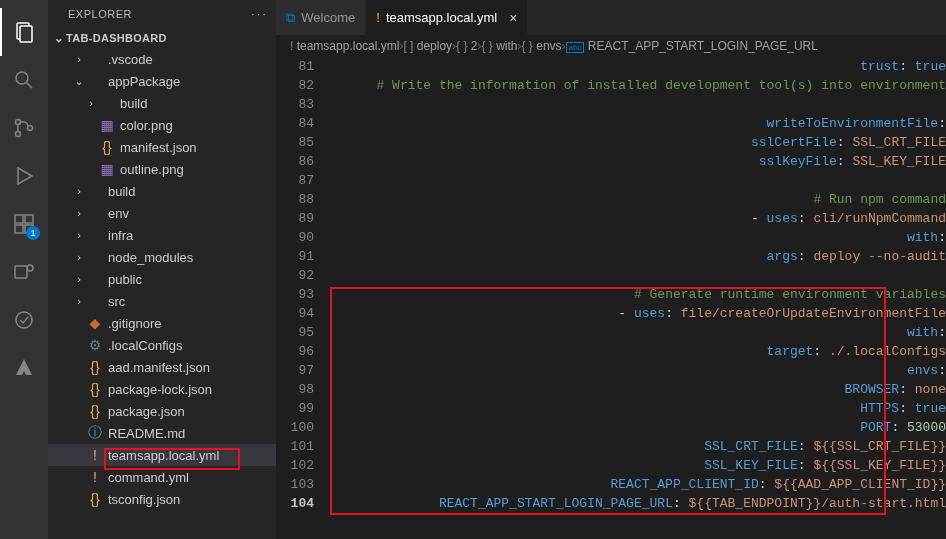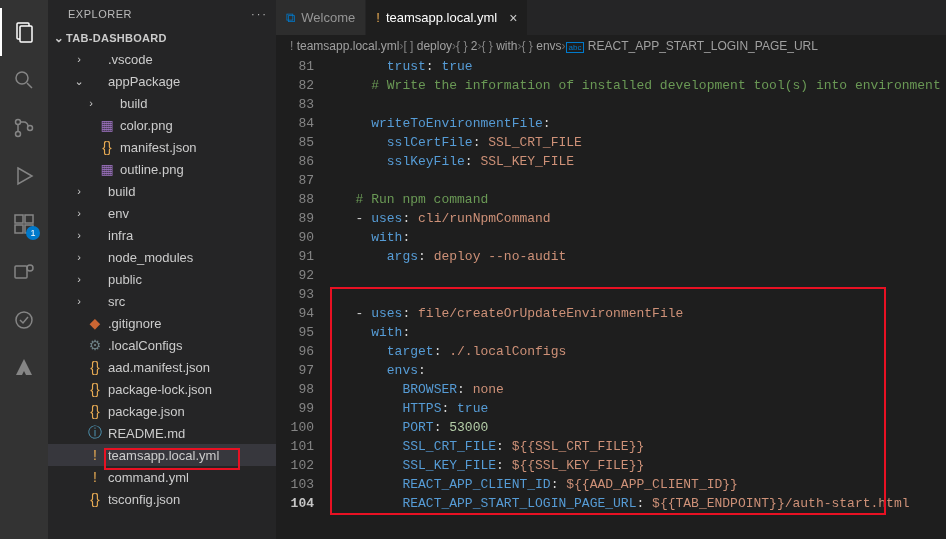--- a/index.html
+++ b/index.html
@@ -28,21 +28,21 @@
     .tab .close { margin-left: 6px; color: #cccccc; font-size: 14px; }
     .breadcrumb { display: flex; align-items: center; padding: 4px 14px; font-size: 12px; color: #a0a0a0; }
     .breadcrumb .sep { color: #666666; }
     .breadcrumb .brackets { color: #858585; }
     .breadcrumb .str-icon { color: #007acc; }
     .editor { flex: 1; display: flex; font-family: 'Consolas', 'Courier New', monospace; font-size: 13px; line-height: 19px; overflow: hidden; position: relative; }
     .gutter { background: #1e1e1e; color: #858585; text-align: right; padding: 0 18px 0 0; user-select: none; min-width: 56px; }
     .gutter .ln { height: 19px; }
     .gutter .ln.active { color: #c6c6c6; font-weight: bold; }
     .code { flex: 1; padding-left: 8px; position: relative; }
-    .code-line { height: 19px; white-space: pre; }
+    .code-line { height: 19px; white-space: pre; text-align: right; }
     .tok-key { color: #569cd6; }
     .tok-str { color: #ce9178; }
     .tok-com { color: #6a9955; }
     .tok-bool { color: #569cd6; }
     .tok-num { color: #b5cea8; }
     .tok-plain { color: #d4d4d4; }
     .highlight-box { position: absolute; border: 2px solid #e81123; pointer-events: none; }
     .highlight-box.file { left: -4px; top: 0px; width: 136px; height: 22px; }
     .highlight-box.code { left: -2px; top: 230px; width: 556px; height: 228px; }
     .dots { letter-spacing: 2px; }
@@ -356,21 +356,21 @@
           <div class="code-line"><span class="tok-plain">    </span></div>
           <div class="code-line"><span class="tok-plain">    </span><span class="tok-key">writeToEnvironmentFile</span><span class="tok-plain">:</span></div>
           <div class="code-line"><span class="tok-plain">      </span><span class="tok-key">sslCertFile</span><span class="tok-plain">: </span><span class="tok-str">SSL_CRT_FILE</span></div>
           <div class="code-line"><span class="tok-plain">      </span><span class="tok-key">sslKeyFile</span><span class="tok-plain">: </span><span class="tok-str">SSL_KEY_FILE</span></div>
           <div class="code-line"><span class="tok-plain"></span></div>
           <div class="code-line"><span class="tok-plain">  </span><span class="tok-com"># Run npm command</span></div>
           <div class="code-line"><span class="tok-plain">  - </span><span class="tok-key">uses</span><span class="tok-plain">: </span><span class="tok-str">cli/runNpmCommand</span></div>
           <div class="code-line"><span class="tok-plain">    </span><span class="tok-key">with</span><span class="tok-plain">:</span></div>
           <div class="code-line"><span class="tok-plain">      </span><span class="tok-key">args</span><span class="tok-plain">: </span><span class="tok-str">deploy --no-audit</span></div>
           <div class="code-line"><span class="tok-plain"></span></div>
-          <div class="code-line"><span class="tok-plain">  </span></div>
+          <div class="code-line"><span class="tok-plain">  </span><span class="tok-com"># Generate runtime environment variables</span></div>
           <div class="code-line"><span class="tok-plain">  - </span><span class="tok-key">uses</span><span class="tok-plain">: </span><span class="tok-str">file/createOrUpdateEnvironmentFile</span></div>
           <div class="code-line"><span class="tok-plain">    </span><span class="tok-key">with</span><span class="tok-plain">:</span></div>
           <div class="code-line"><span class="tok-plain">      </span><span class="tok-key">target</span><span class="tok-plain">: </span><span class="tok-str">./.localConfigs</span></div>
           <div class="code-line"><span class="tok-plain">      </span><span class="tok-key">envs</span><span class="tok-plain">:</span></div>
           <div class="code-line"><span class="tok-plain">        </span><span class="tok-key">BROWSER</span><span class="tok-plain">: </span><span class="tok-str">none</span></div>
           <div class="code-line"><span class="tok-plain">        </span><span class="tok-key">HTTPS</span><span class="tok-plain">: </span><span class="tok-bool">true</span></div>
           <div class="code-line"><span class="tok-plain">        </span><span class="tok-key">PORT</span><span class="tok-plain">: </span><span class="tok-num">53000</span></div>
           <div class="code-line"><span class="tok-plain">        </span><span class="tok-key">SSL_CRT_FILE</span><span class="tok-plain">: </span><span class="tok-str">${{SSL_CRT_FILE}}</span></div>
           <div class="code-line"><span class="tok-plain">        </span><span class="tok-key">SSL_KEY_FILE</span><span class="tok-plain">: </span><span class="tok-str">${{SSL_KEY_FILE}}</span></div>
           <div class="code-line"><span class="tok-plain">        </span><span class="tok-key">REACT_APP_CLIENT_ID</span><span class="tok-plain">: </span><span class="tok-str">${{AAD_APP_CLIENT_ID}}</span></div>

